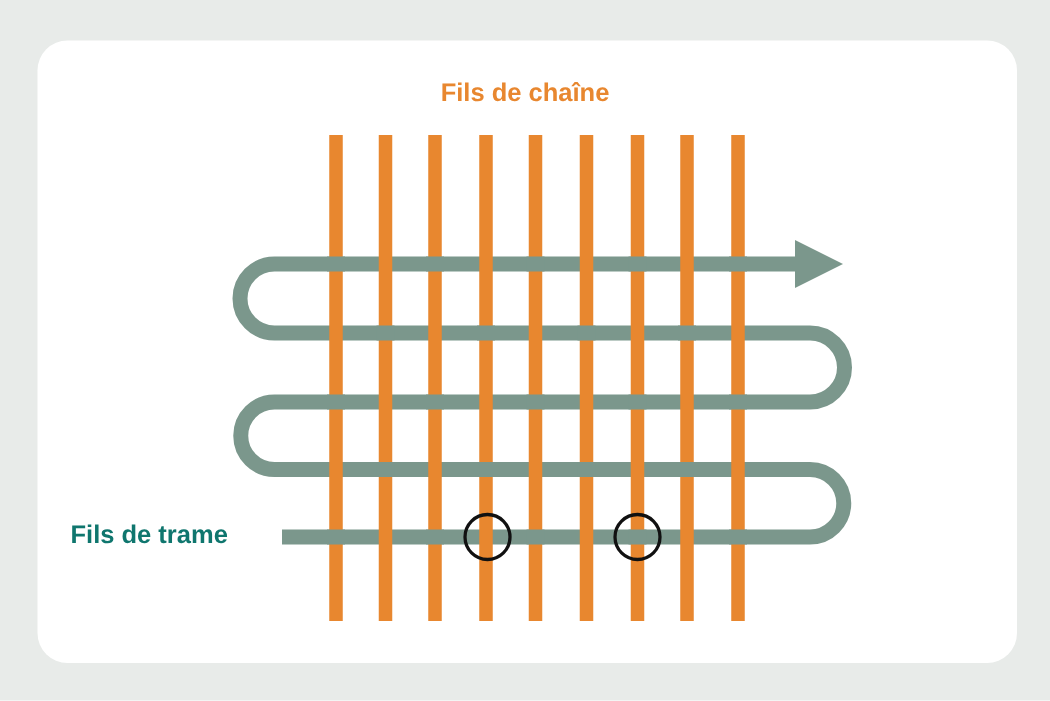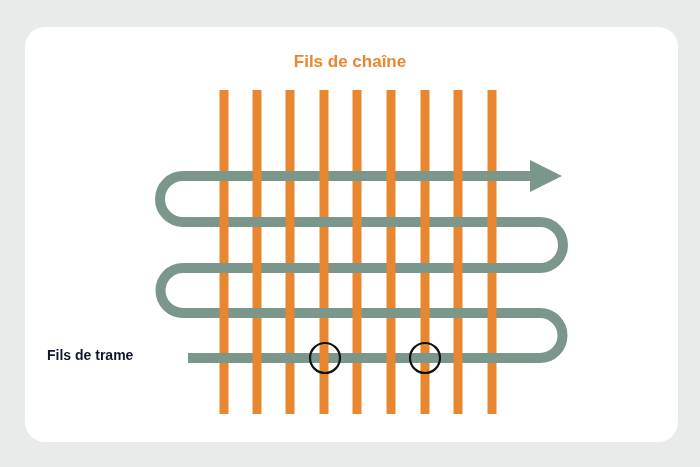--- a/index.html
+++ b/index.html
@@ -1,19 +1,19 @@
 <!DOCTYPE html>
 <html><head>
 <meta charset="utf-8">
 <style>
   html,body{margin:0;padding:0;}
   body{width:700px;height:467px;background:#e8ebe9;position:relative;overflow:hidden;font-family:"Liberation Sans",sans-serif;}
   .card{position:absolute;left:25px;top:27px;width:653px;height:415px;background:#ffffff;border-radius:20px;}
   .title{position:absolute;left:0;top:52px;width:700px;text-align:center;font-size:17px;font-weight:bold;color:#e8872f;}
-  .wlabel{position:absolute;left:47px;top:347px;font-size:14px;font-weight:bold;color:#0f172a;}
+  .wlabel{position:absolute;left:47px;top:347px;font-size:17px;font-weight:bold;color:#0f766e;}
   svg{position:absolute;left:0;top:0;}
 </style>
 </head>
 <body>
 
 <div class="card"></div>
 <div class="title">Fils de chaîne</div>
 <div class="wlabel">Fils de trame</div>
 
 <svg width="700" height="467">

